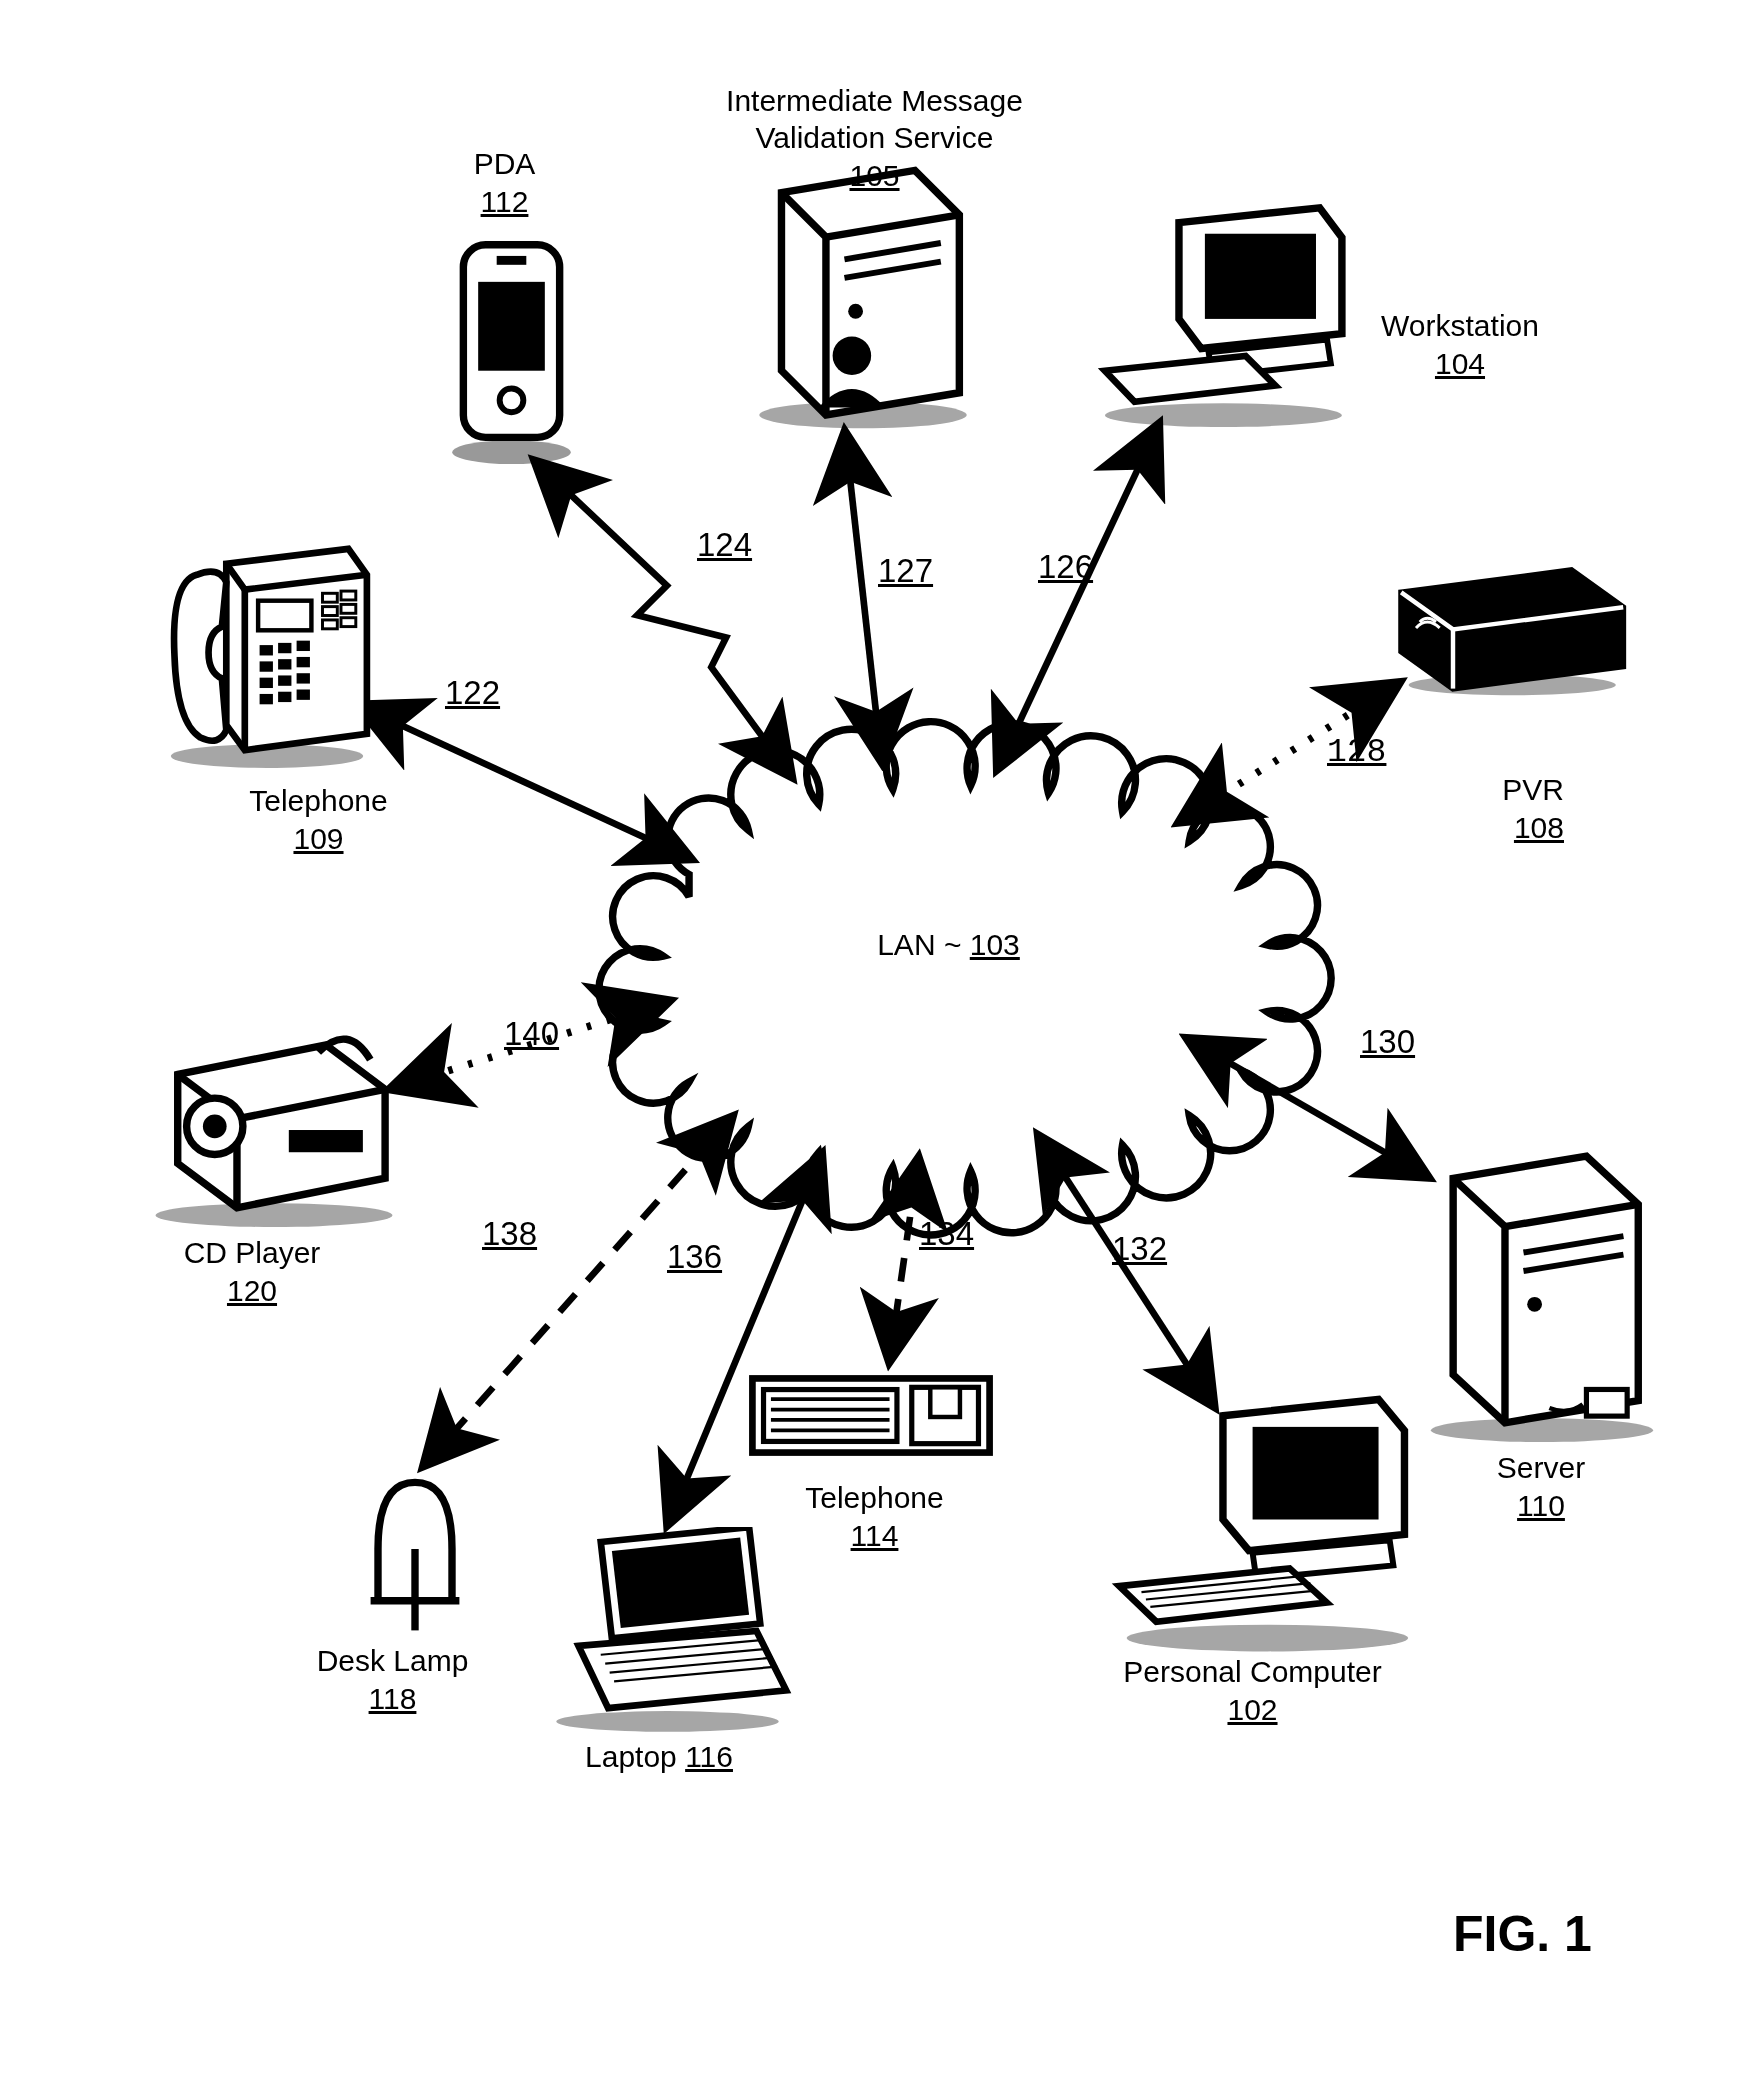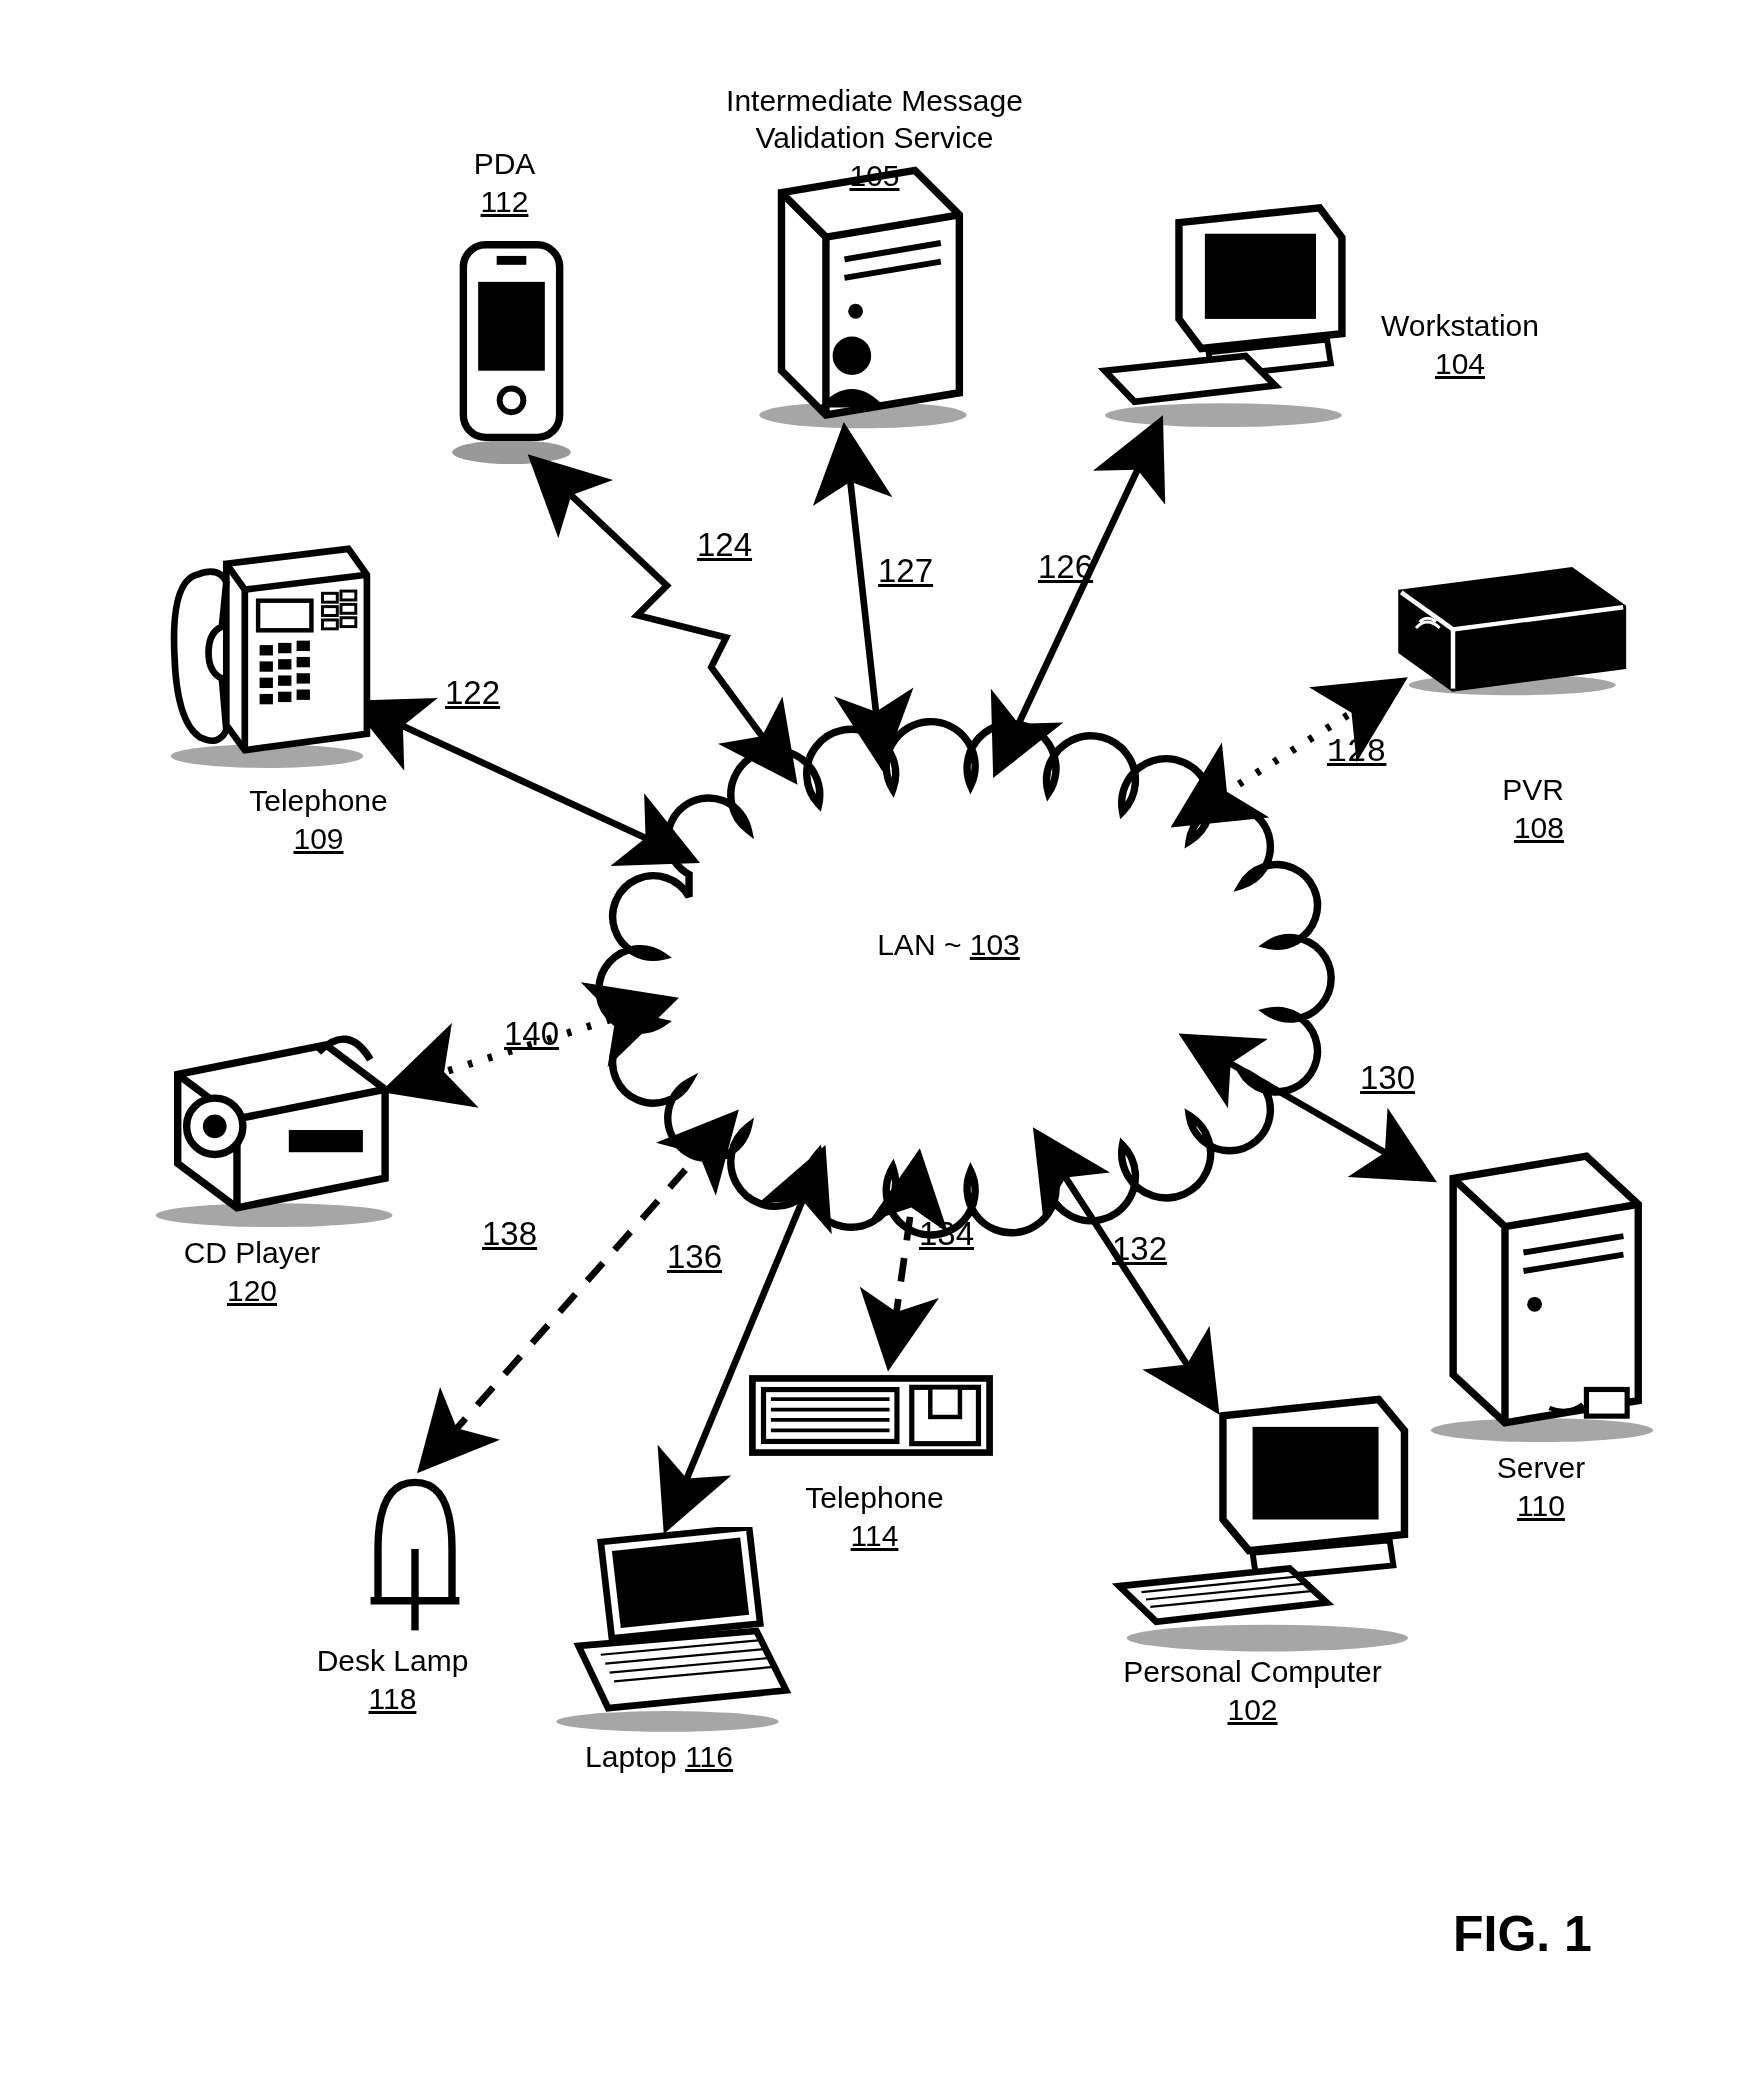--- a/index.html
+++ b/index.html
@@ -330,21 +330,21 @@
   </div>
   <div class="label" style="left:222px; top:782px; width:193px;">
     <span>Telephone</span><br><span class="ref">109</span>
   </div>
 
   <div class="edge-label" style="left:445px; top:674px;">122</div>
   <div class="edge-label" style="left:697px; top:526px;text-align:center;">124</div>
   <div class="edge-label" style="left:878px; top:552px;">127</div>
   <div class="edge-label" style="left:1038px; top:548px;">126</div>
   <div class="edge-label" style="left:1327px; top:734px;font-family:Liberation Mono, monospace;">128</div>
-  <div class="edge-label" style="left:1360px; top:1023px;margin-top:36px;">130</div>
+  <div class="edge-label" style="left:1360px; top:1023px;">130</div>
   <div class="edge-label" style="left:1112px; top:1230px;">132</div>
   <div class="edge-label" style="left:919px; top:1215px;">134</div>
   <div class="edge-label" style="left:667px;  top:1238px;">136</div>
   <div class="edge-label" style="left:482px;  top:1215px;">138</div>
   <div class="edge-label" style="left:504px;  top:1015px;">140</div>
 
   <div class="fig-label" style="left:1453px; top:1905px;">FIG. 1</div>
 
 </div>
 

